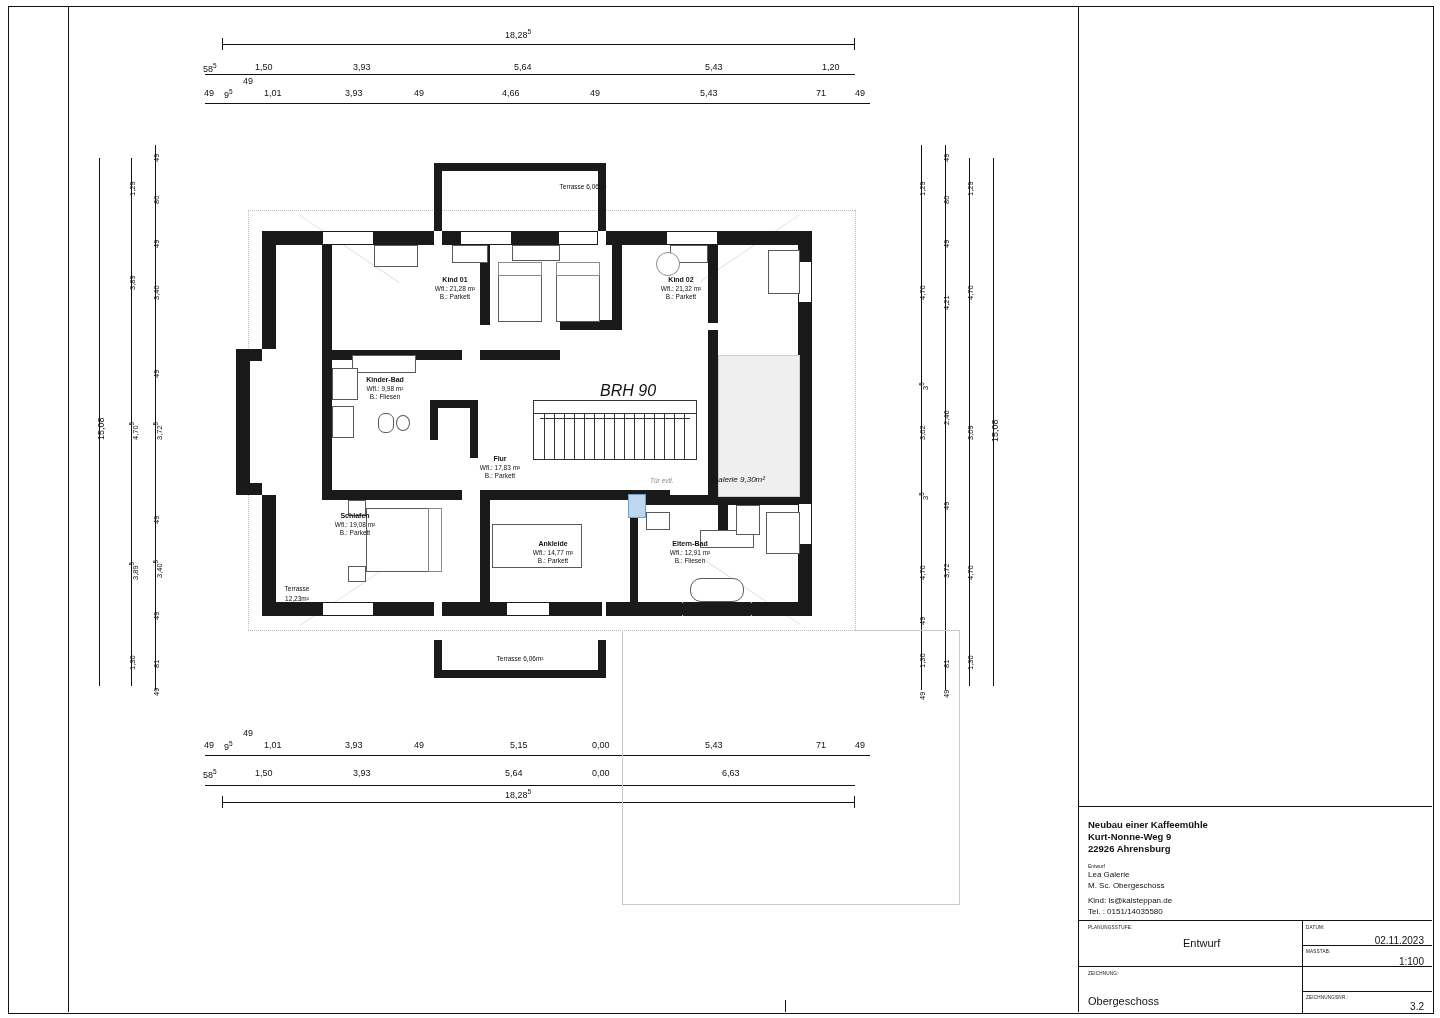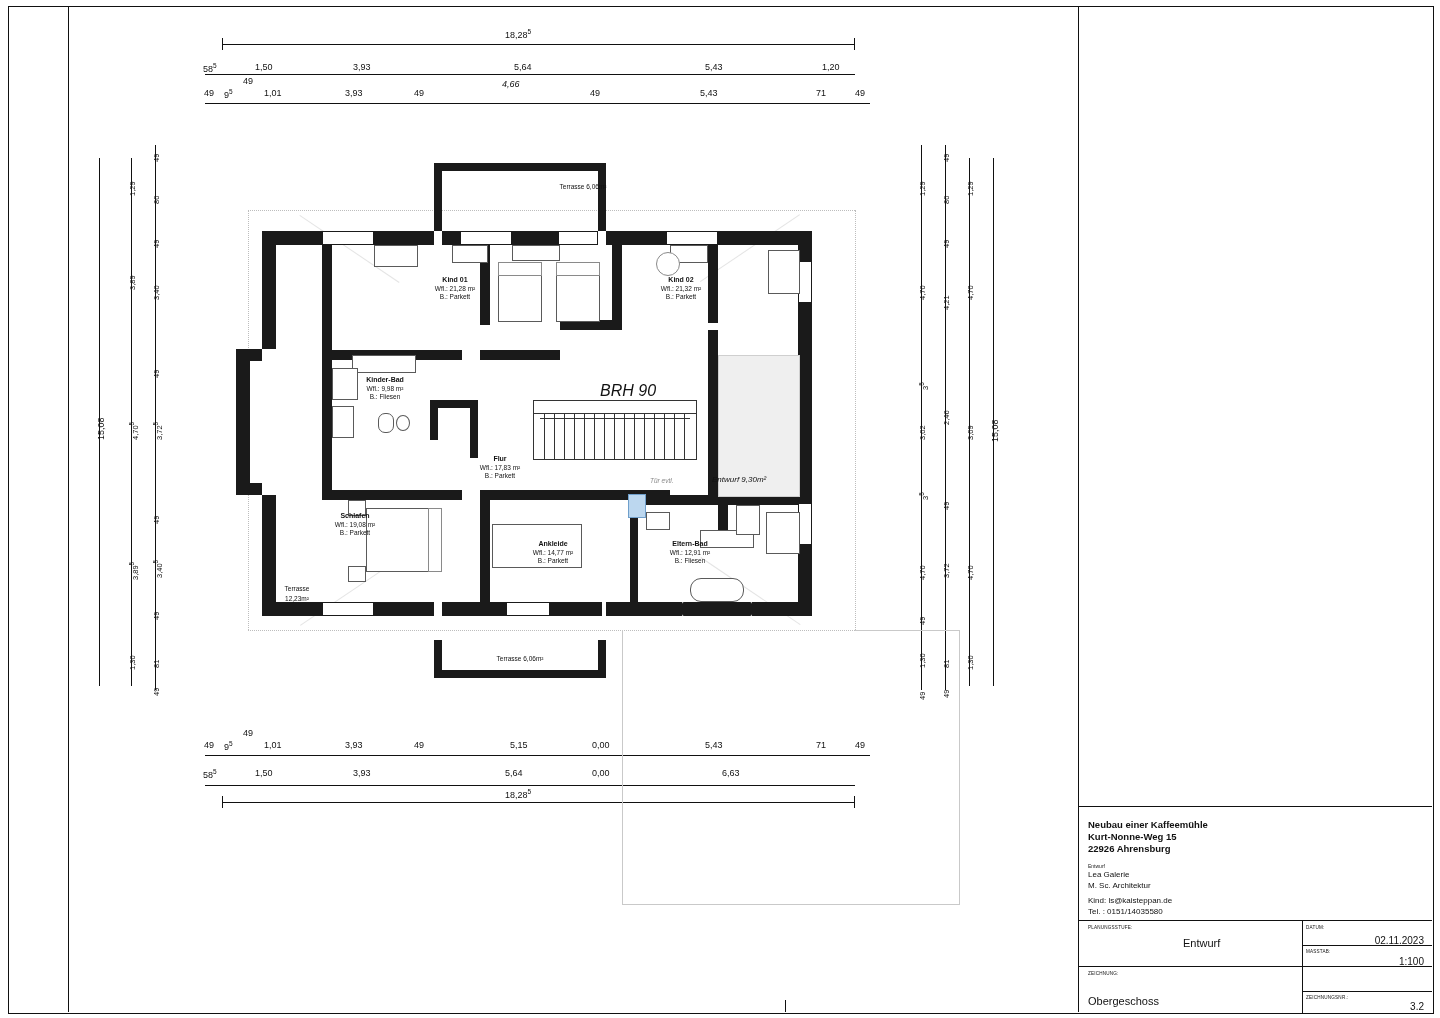--- a/index.html
+++ b/index.html
@@ -81,21 +81,21 @@
     <div class="dimtext" style="left:705px;top:62px;">5,43</div>
     <div class="dimtext" style="left:822px;top:62px;">1,20</div>
     <div class="dimtext" style="left:243px;top:76px;">49</div>
 
     <div class="hline" style="left:205px;top:103px;width:665px;"></div>
     <div class="dimtext" style="left:204px;top:88px;">49</div>
     <div class="dimtext" style="left:224px;top:88px;">9<span class="sup">5</span></div>
     <div class="dimtext" style="left:264px;top:88px;">1,01</div>
     <div class="dimtext" style="left:345px;top:88px;">3,93</div>
     <div class="dimtext" style="left:414px;top:88px;">49</div>
-    <div class="dimtext" style="left:502px;top:79px;font-style:italic;">4,66</div>
+    <div class="dimtext" style="left:502px;top:88px;">4,66</div>
     <div class="dimtext" style="left:590px;top:88px;">49</div>
     <div class="dimtext" style="left:700px;top:88px;">5,43</div>
     <div class="dimtext" style="left:816px;top:88px;">71</div>
     <div class="dimtext" style="left:855px;top:88px;">49</div>
 
     <div class="vline" style="left:99px;top:158px;height:528px;"></div>
     <div class="dimtext rot" style="left:96px;top:440px;">15,08</div>
 
     <div class="vline" style="left:131px;top:158px;height:528px;"></div>
     <div class="dimtext rot sm" style="left:128px;top:196px;">1,29</div>
@@ -260,21 +260,21 @@
       <div class="wall" style="left:708px;top:355px;width:10px;height:140px;"></div>
       <div class="wall" style="left:480px;top:490px;width:190px;height:10px;"></div>
       <div class="wall" style="left:480px;top:490px;width:10px;height:112px;"></div>
       <div class="wall" style="left:630px;top:495px;width:8px;height:107px;"></div>
       <div class="wall" style="left:718px;top:495px;width:80px;height:10px;"></div>
       <div class="wall" style="left:638px;top:495px;width:80px;height:10px;"></div>
       <div class="wall" style="left:718px;top:505px;width:10px;height:30px;"></div>
     </div>
 
     <div class="hatch" style="left:718px;top:355px;width:80px;height:140px;"></div>
-    <div class="gal" style="left:712px;top:475px;">Entwurf 9,30m²</div>
+    <div class="gal" style="left:712px;top:475px;">Galerie 9,30m²</div>
 
     <div class="stair" style="left:533px;top:400px;width:162px;height:58px;">
       <div class="stairstep" style="left:10px;"></div>
         <div class="stairstep" style="left:20px;"></div>
       <div class="stairstep" style="left:30px;"></div>
         <div class="stairstep" style="left:40px;"></div>
       <div class="stairstep" style="left:50px;"></div>
         <div class="stairstep" style="left:60px;"></div>
       <div class="stairstep" style="left:70px;"></div>
         <div class="stairstep" style="left:80px;"></div>
@@ -367,28 +367,28 @@
       <b>Eltern-Bad</b><br>
       <span>Wfl.: 12,91 m²</span><br>
       <span>B.: Fliesen</span>
     </div>
 
   </div>
 
   <div class="titleblock">
     <div class="tb-addr">
       <div>Neubau einer Kaffeemühle</div>
-      <div>Kurt-Nonne-Weg 15</div>
+      <div>Kurt-Nonne-Weg 9</div>
       <div>22926 Ahrensburg</div>
     </div>
 
     <div class="tb-entwurf-lbl">Entwurf</div>
     <div class="tb-entwurf">
       <div>Lea Galerie</div>
-      <div>M. Sc. Architektur</div>
+      <div>M. Sc. Obergeschoss</div>
     </div>
     <div class="tb-mail">
       <div>Kind: ls@kaisteppan.de</div>
       <div>Tel. : 0151/14035580</div>
     </div>
 
     <div class="tb-row tb-r1">
       <div class="tb-cellL">
         <div class="mini-lbl" style="left:10px;top:4px;">PLANUNGSSTUFE:</div>
         <div class="val-c" style="left:105px;top:16px;">Entwurf</div>

